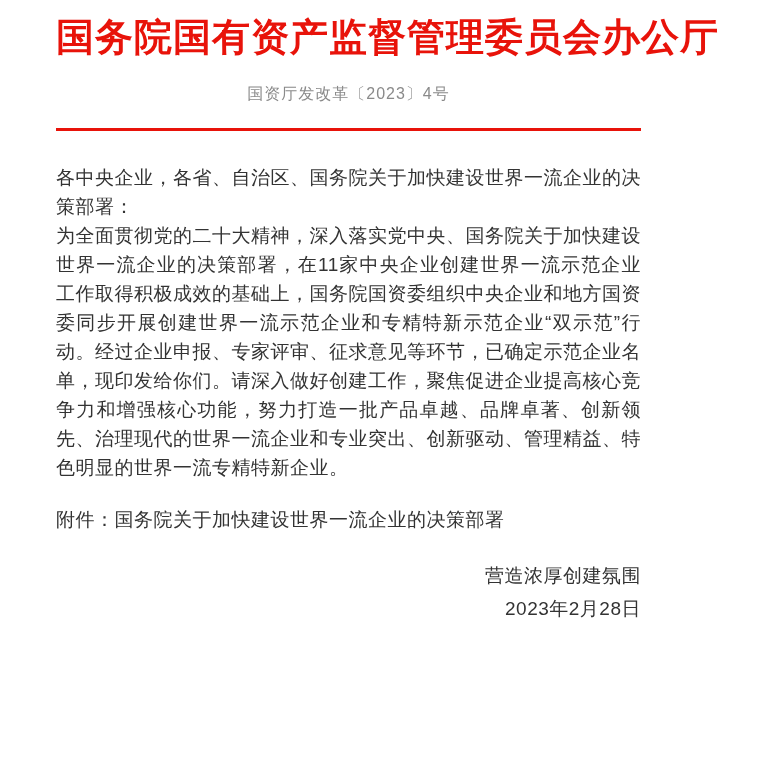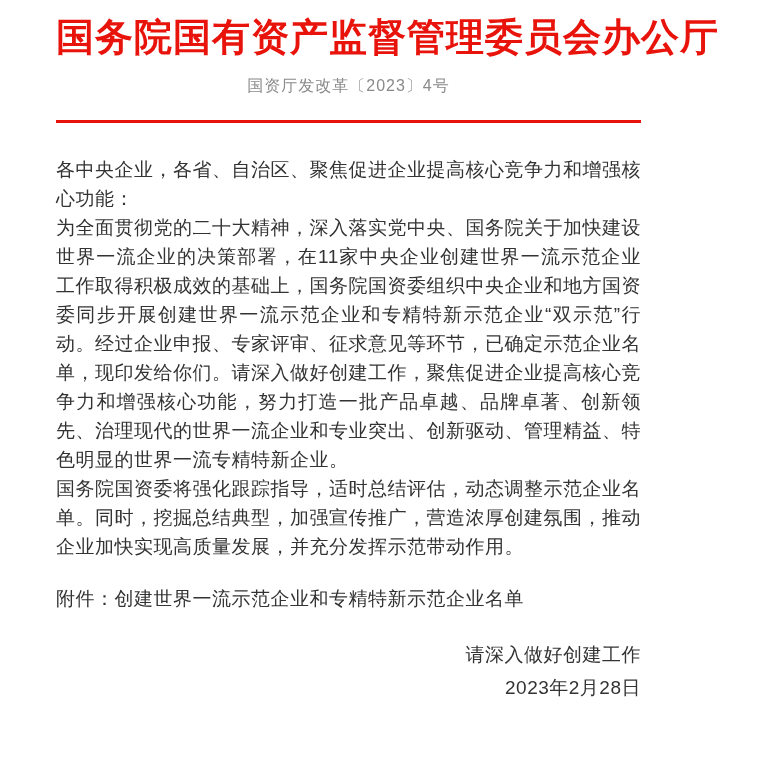--- a/index.html
+++ b/index.html
@@ -26,21 +26,21 @@
     text-align: center;
     font-family: "Liberation Serif", "DejaVu Serif", serif;
     font-weight: 700;
     font-size: 38px;
     line-height: 1.15;
     color: var(--accent-red);
     letter-spacing: 1px;
     white-space: nowrap;
   }
   .doc-number {
-    margin-top: 16px;
+    margin-top: 24px;
     text-align: center;
     font-size: 16px;
     line-height: 1.2;
     color: var(--doc-gray);
     letter-spacing: 1px;
   }
   .divider {
     margin-top: 25px;
     height: 3px;
     width: 100%;
@@ -84,26 +84,25 @@
 
 <div class="page">
 
   <h1 class="issuer-title">国务院国有资产监督管理委员会办公厅</h1>
 
   <div class="doc-number">国资厅发改革〔2023〕4号</div>
 
   <div class="divider"></div>
 
 
-  <p class="body-text salutation">各中央企业，各省、自治区、聚焦促进企业提高核心竞争力和增强核心功能：</p>
+  <p class="body-text salutation">各中央企业，各省、自治区、国务院关于加快建设世界一流企业的决策部署：</p>
 
   <p class="body-text body-para">为全面贯彻党的二十大精神，深入落实党中央、国务院关于加快建设世界一流企业的决策部署，在11家中央企业创建世界一流示范企业工作取得积极成效的基础上，国务院国资委组织中央企业和地方国资委同步开展创建世界一流示范企业和专精特新示范企业“双示范”行动。经过企业申报、专家评审、征求意见等环节，已确定示范企业名单，现印发给你们。请深入做好创建工作，聚焦促进企业提高核心竞争力和增强核心功能，努力打造一批产品卓越、品牌卓著、创新领先、治理现代的世界一流企业和专业突出、创新驱动、管理精益、特色明显的世界一流专精特新企业。</p>
 
-  <p class="body-text body-para">国务院国资委将强化跟踪指导，适时总结评估，动态调整示范企业名单。同时，挖掘总结典型，加强宣传推广，营造浓厚创建氛围，推动企业加快实现高质量发展，并充分发挥示范带动作用。</p>
 
-  <p class="body-text attachment">附件：创建世界一流示范企业和专精特新示范企业名单</p>
+  <p class="body-text attachment">附件：国务院关于加快建设世界一流企业的决策部署</p>
 
   <div class="sign-block">
-    <div class="body-text">请深入做好创建工作</div>
+    <div class="body-text">营造浓厚创建氛围</div>
     <div class="body-text date-line">2023年2月28日</div>
   </div>
 
 </div>
 
 </body></html>

